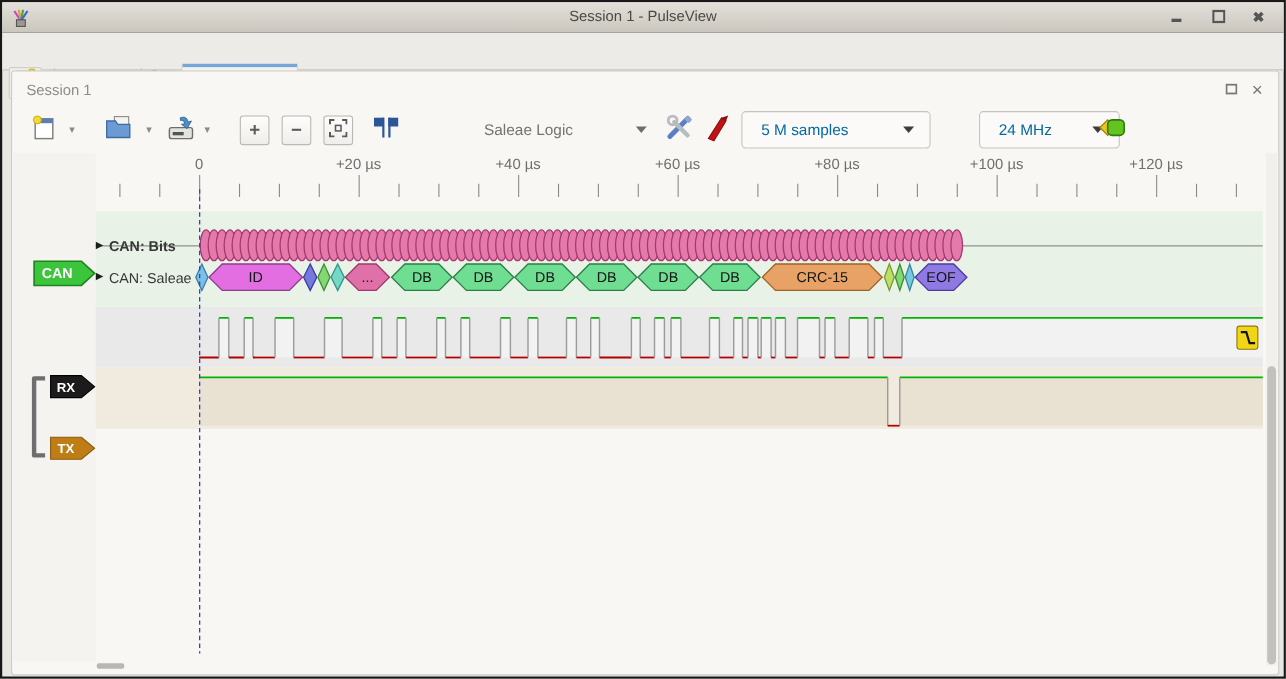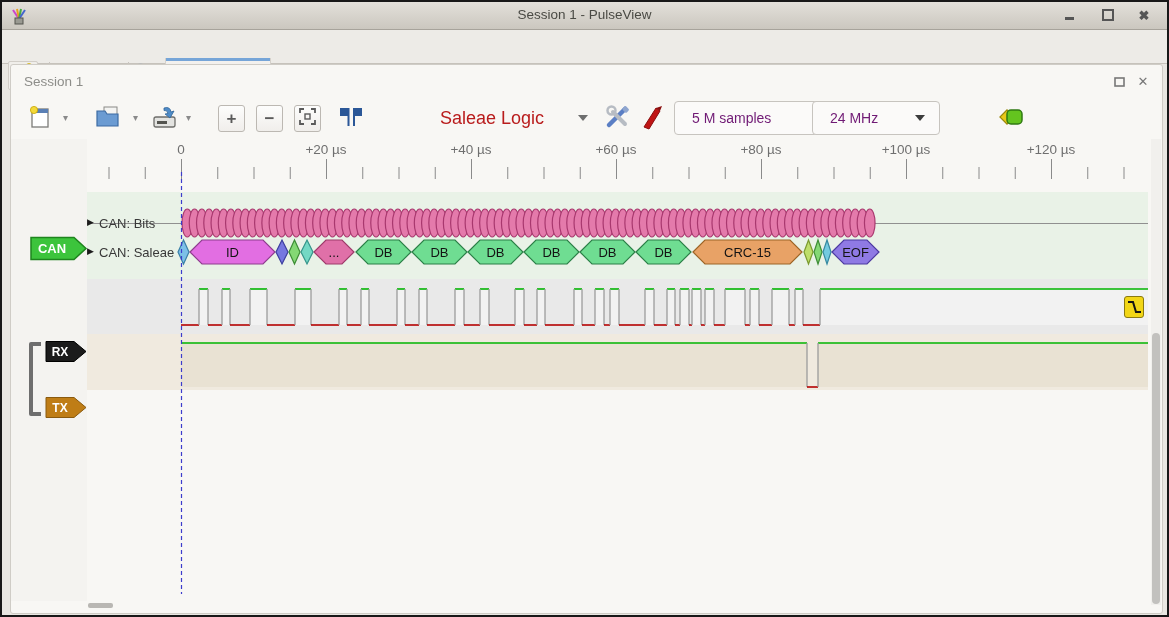--- a/index.html
+++ b/index.html
@@ -24,24 +24,24 @@
   #tabclose{left:84px;top:8px;font-size:13px;font-weight:bold;color:#6b6b6b;}
   
   #dock{left:8px;top:62px;width:1153px;height:550px;background:#f8f7f4;border:1px solid #cfccc6;border-radius:3px;}
   #dockheader{left:22px;top:72px;font-size:13.5px;color:#8d8d89;}
   .dockbtn{top:72px;width:18px;height:16px;color:#777;text-align:center;}
   
   .tbtn{top:103px;width:27px;height:27px;border:1px solid #bcb8b2;border-radius:3px;background:linear-gradient(#fdfdfc,#f0eeeb);display:flex;align-items:center;justify-content:center;color:#5a5a5a;}
   .flat{top:103px;height:27px;display:flex;align-items:center;justify-content:center;}
   .dd{top:110px;font-size:10px;color:#8a8a8a;}
   .combo{top:99px;height:34px;border:1px solid #c7c4bf;border-radius:4px;background:#fbfaf9;display:flex;align-items:center;}
-  .combo .val{font-size:14px;color:#701a75;padding-left:17px;flex:1;}
+  .combo .val{font-size:14px;color:#0369a1;padding-left:17px;flex:1;}
   .chev{width:0;height:0;border-left:5px solid transparent;border-right:5px solid transparent;border-top:6px solid #3c3c3c;margin-right:14px;}
   #devsel{left:428px;top:99px;width:172px;height:34px;display:flex;align-items:center;}
-  #devsel .val{font-size:18px;color:#b91c1c;padding-left:10px;flex:1;}
+  #devsel .val{font-size:14px;color:#737373;padding-left:10px;flex:1;}
   #devsel .chev{border-top-color:#6e6e6e;}
   
   #labelcol{left:9px;top:137px;width:76px;height:462px;background:#f4f3f0;}
   #traceband-decode{left:85px;top:190px;width:1061px;height:87px;}
   #traceband-rx{left:85px;top:277px;width:1061px;height:55px;}
   #traceband-tx{left:85px;top:332px;width:1061px;height:56px;}
   #overlay{left:0;top:0;width:1169px;height:617px;pointer-events:none;z-index:5;}
   .rowlabel{font-size:13px;color:#383838;z-index:6;}
   .expander{font-size:9px;color:#1c1c1c;z-index:6;}
   .tagwrap{z-index:7;margin-top:25px;}
@@ -200,21 +200,21 @@
         <polygon points="3,23 15,4 19,7 8,25" fill="#c01414" stroke="#8a0e0e" stroke-width="1"></polygon>
         <polygon points="15,4 19,7 21,2" fill="#8a0e0e"></polygon>
       </svg>
     </span>
   </div>
 
   <div class="combo abs" style="left:672px;width:172px;">
     <span class="val">5 M samples</span>
     <span class="chev"></span>
   </div>
-  <div class="combo abs" style="left:810px;width:128px;gap:16px;">
+  <div class="combo abs" style="left:888px;width:128px;gap:16px;">
     <span class="val">24 MHz</span>
     <span class="chev"></span>
   </div>
   <div class="flat abs" style="left:992px;width:34px;">
     <span>
       <svg width="32" height="22">
         <rect x="7" y="6" width="10" height="10" fill="#e8c818" stroke="#9a8608" stroke-width="1.2" transform="rotate(45 12 11)"></rect>
         <rect x="12" y="4" width="15" height="14" rx="4" fill="#64c41f" stroke="#2f7a12" stroke-width="1.5"></rect>
       </svg>
     </span>
@@ -523,21 +523,21 @@
         <line x1="179" y1="341" x2="805" y2="341" stroke="#00b400" stroke-width="1.6"></line>
         <line x1="805" y1="341" x2="805" y2="385" stroke="#9b9b9b" stroke-width="1.3"></line>
         <line x1="805" y1="385" x2="816" y2="385" stroke="#b40000" stroke-width="1.6"></line>
         <line x1="816" y1="341" x2="1146" y2="341" stroke="#00b400" stroke-width="1.6"></line>
         <line x1="816" y1="341" x2="816" y2="385" stroke="#9b9b9b" stroke-width="1.3"></line>
       </g>
       <line x1="179.5" y1="170" x2="179.5" y2="592" stroke="#3c3ccc" stroke-width="1.2" stroke-dasharray="4 3"></line>
     </svg>
 
   <span class="expander abs" style="left:85px;top:215px;">▶</span>
-  <span class="rowlabel abs" style="left:97px;top:214px;">CAN: Bits</span>
+  <span class="rowlabel abs" style="left:97px;top:214px;font-weight:bold;">CAN: Bits</span>
   <span class="expander abs" style="left:85px;top:244px;">▶</span>
   <span class="rowlabel abs" style="left:97px;top:243px;">CAN: Saleae</span>
 
   <div class="tagwrap abs" style="left:28px;top:209px;">
     <svg width="58" height="25">
       <polygon points="1,1.5 44,1.5 56,12.5 44,23.5 1,23.5" fill="#3cc43c" stroke="#1d851d" stroke-width="1.5"></polygon>
       <text x="22" y="17" text-anchor="middle" font-size="13" font-weight="bold" fill="#ffffff" font-family="Liberation Sans, sans-serif">CAN</text>
     </svg>
   </div>
   <div class="tagwrap abs" style="left:43px;top:313px;">

